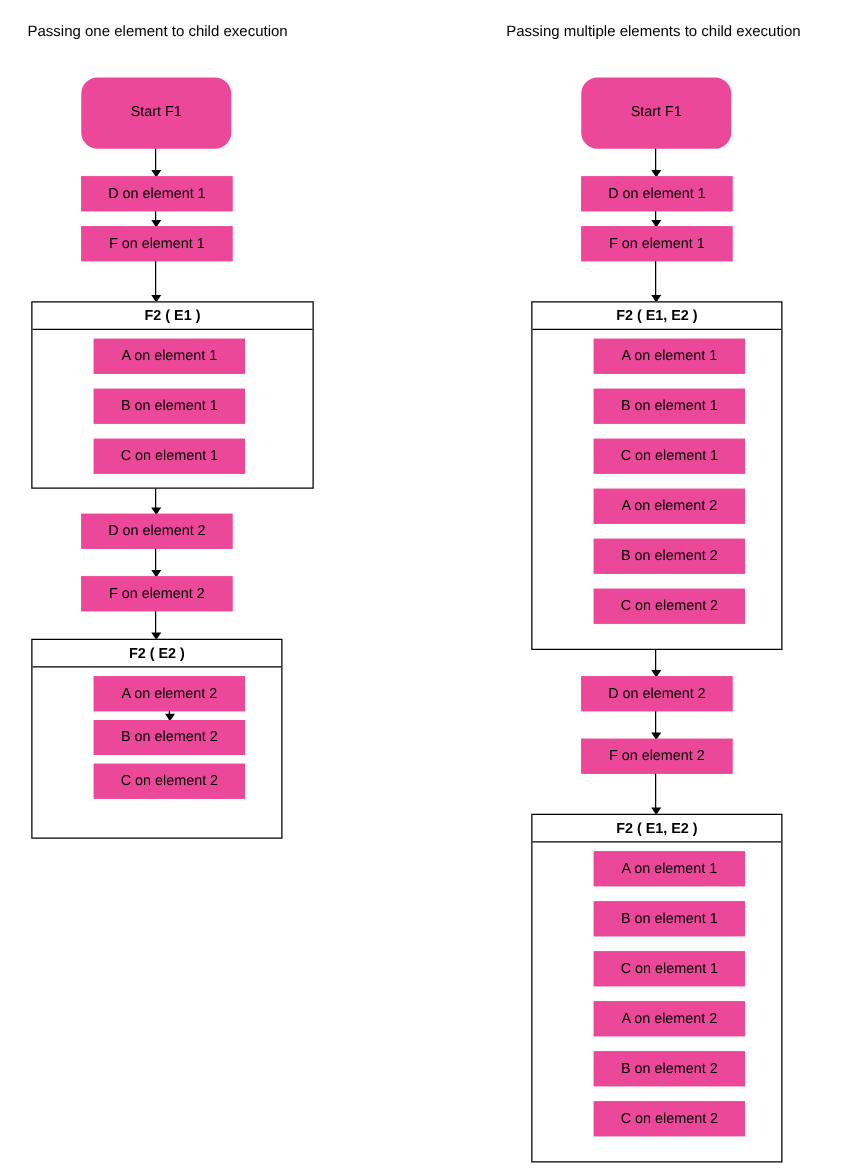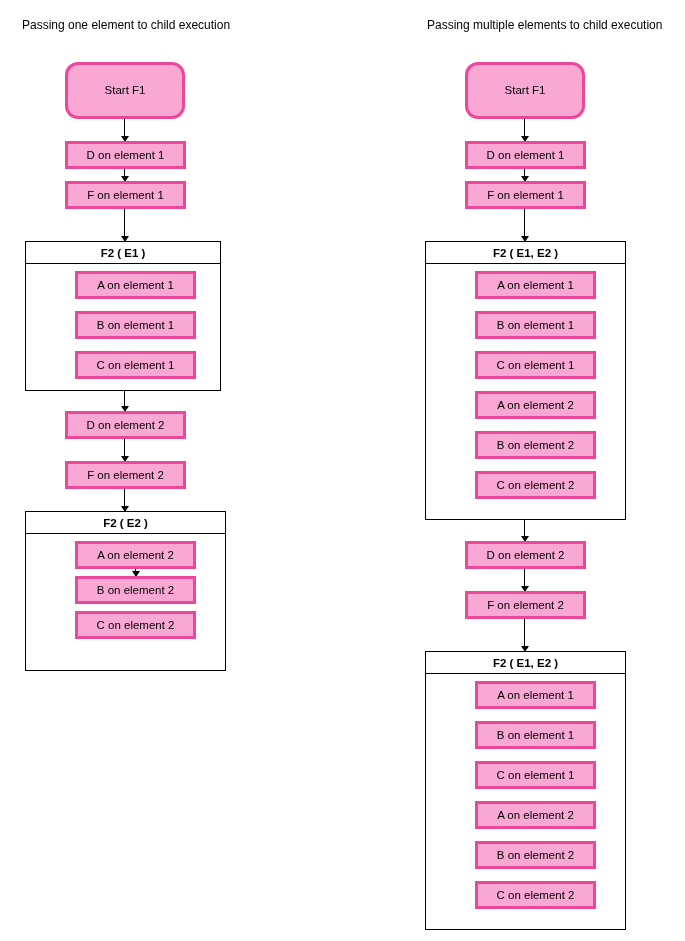--- a/index.html
+++ b/index.html
@@ -14,21 +14,21 @@
   }
   .col-title {
     position: absolute;
     font-size: 12px;
     line-height: 14px;
     white-space: nowrap;
   }
   .node {
     position: absolute;
     border: 3px solid #ec4899;
-    background: #f9a8d4;
+    background: #ec4899;
     display: flex;
     align-items: center;
     justify-content: center;
     text-align: center;
     font-size: 11.5px;
     line-height: 13px;
   }
   .start { border-radius: 13px; }
   .inner { width: 121px; height: 28px; }
   .container {
@@ -74,21 +74,21 @@
   <div class="arrow" style="left:124px; top:119px; height:22px"></div>
 
   <div class="node" style="left:65px; top:141px; width:121px; height:28px">D on element 1</div>
 
   <div class="arrow" style="left:124px; top:169px; height:12px"></div>
 
   <div class="node" style="left:65px; top:181px; width:121px; height:28px">F on element 1</div>
 
   <div class="arrow" style="left:124px; top:209px; height:32px"></div>
 
-  <div class="container" style="left:25px; top:241px; width:196px; height:150px">
+  <div class="container" style="left:25px; top:241px; width:226px; height:150px">
     <div class="container-header">F2 ( E1 )</div>
     <div class="node inner" style="left:49px; top:29px">A on element 1</div>
     <div class="node inner" style="left:49px; top:69px">B on element 1</div>
     <div class="node inner" style="left:49px; top:109px">C on element 1</div>
   </div>
 
   <div class="arrow" style="left:124px; top:391px; height:20px"></div>
 
   <div class="node" style="left:65px; top:411px; width:121px; height:28px">D on element 2</div>
 
@@ -99,21 +99,21 @@
   <div class="arrow" style="left:124px; top:489px; height:22px"></div>
 
   <div class="container" style="left:25px; top:511px; width:201px; height:160px">
     <div class="container-header">F2 ( E2 )</div>
     <div class="node inner" style="left:49px; top:29px">A on element 2</div>
     <div class="arrow" style="left:109px; top:57px; height:7px"></div>
     <div class="node inner" style="left:49px; top:64px">B on element 2</div>
     <div class="node inner" style="left:49px; top:99px">C on element 2</div>
   </div>
 
-  <div class="col-title" style="left:427px; top:18px">Passing multiple elements to child execution</div>
+  <div class="col-title" style="left:405px; top:18px">Passing multiple elements to child execution</div>
 
   <div class="node start" style="left:465px; top:62px; width:120px; height:57px">Start F1</div>
 
   <div class="arrow" style="left:524px; top:119px; height:22px"></div>
 
   <div class="node" style="left:465px; top:141px; width:121px; height:28px">D on element 1</div>
 
   <div class="arrow" style="left:524px; top:169px; height:12px"></div>
 
   <div class="node" style="left:465px; top:181px; width:121px; height:28px">F on element 1</div>

